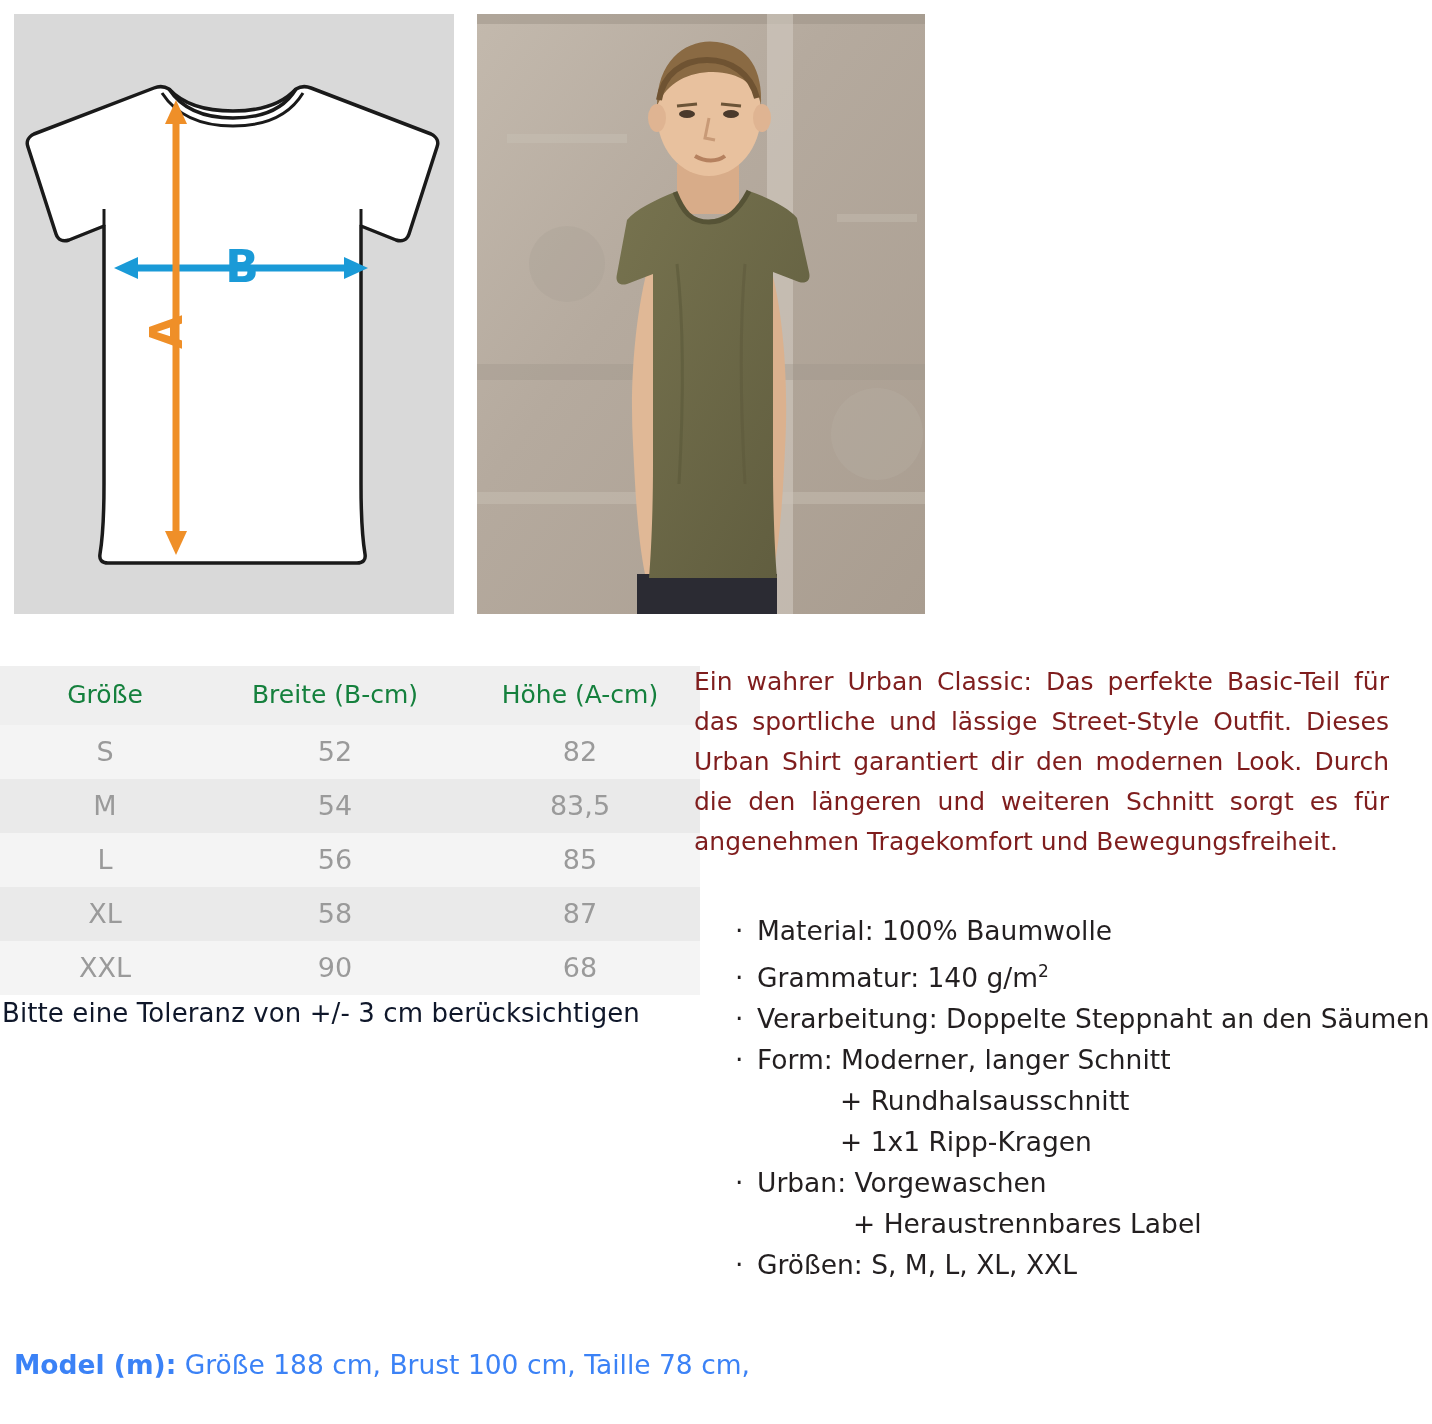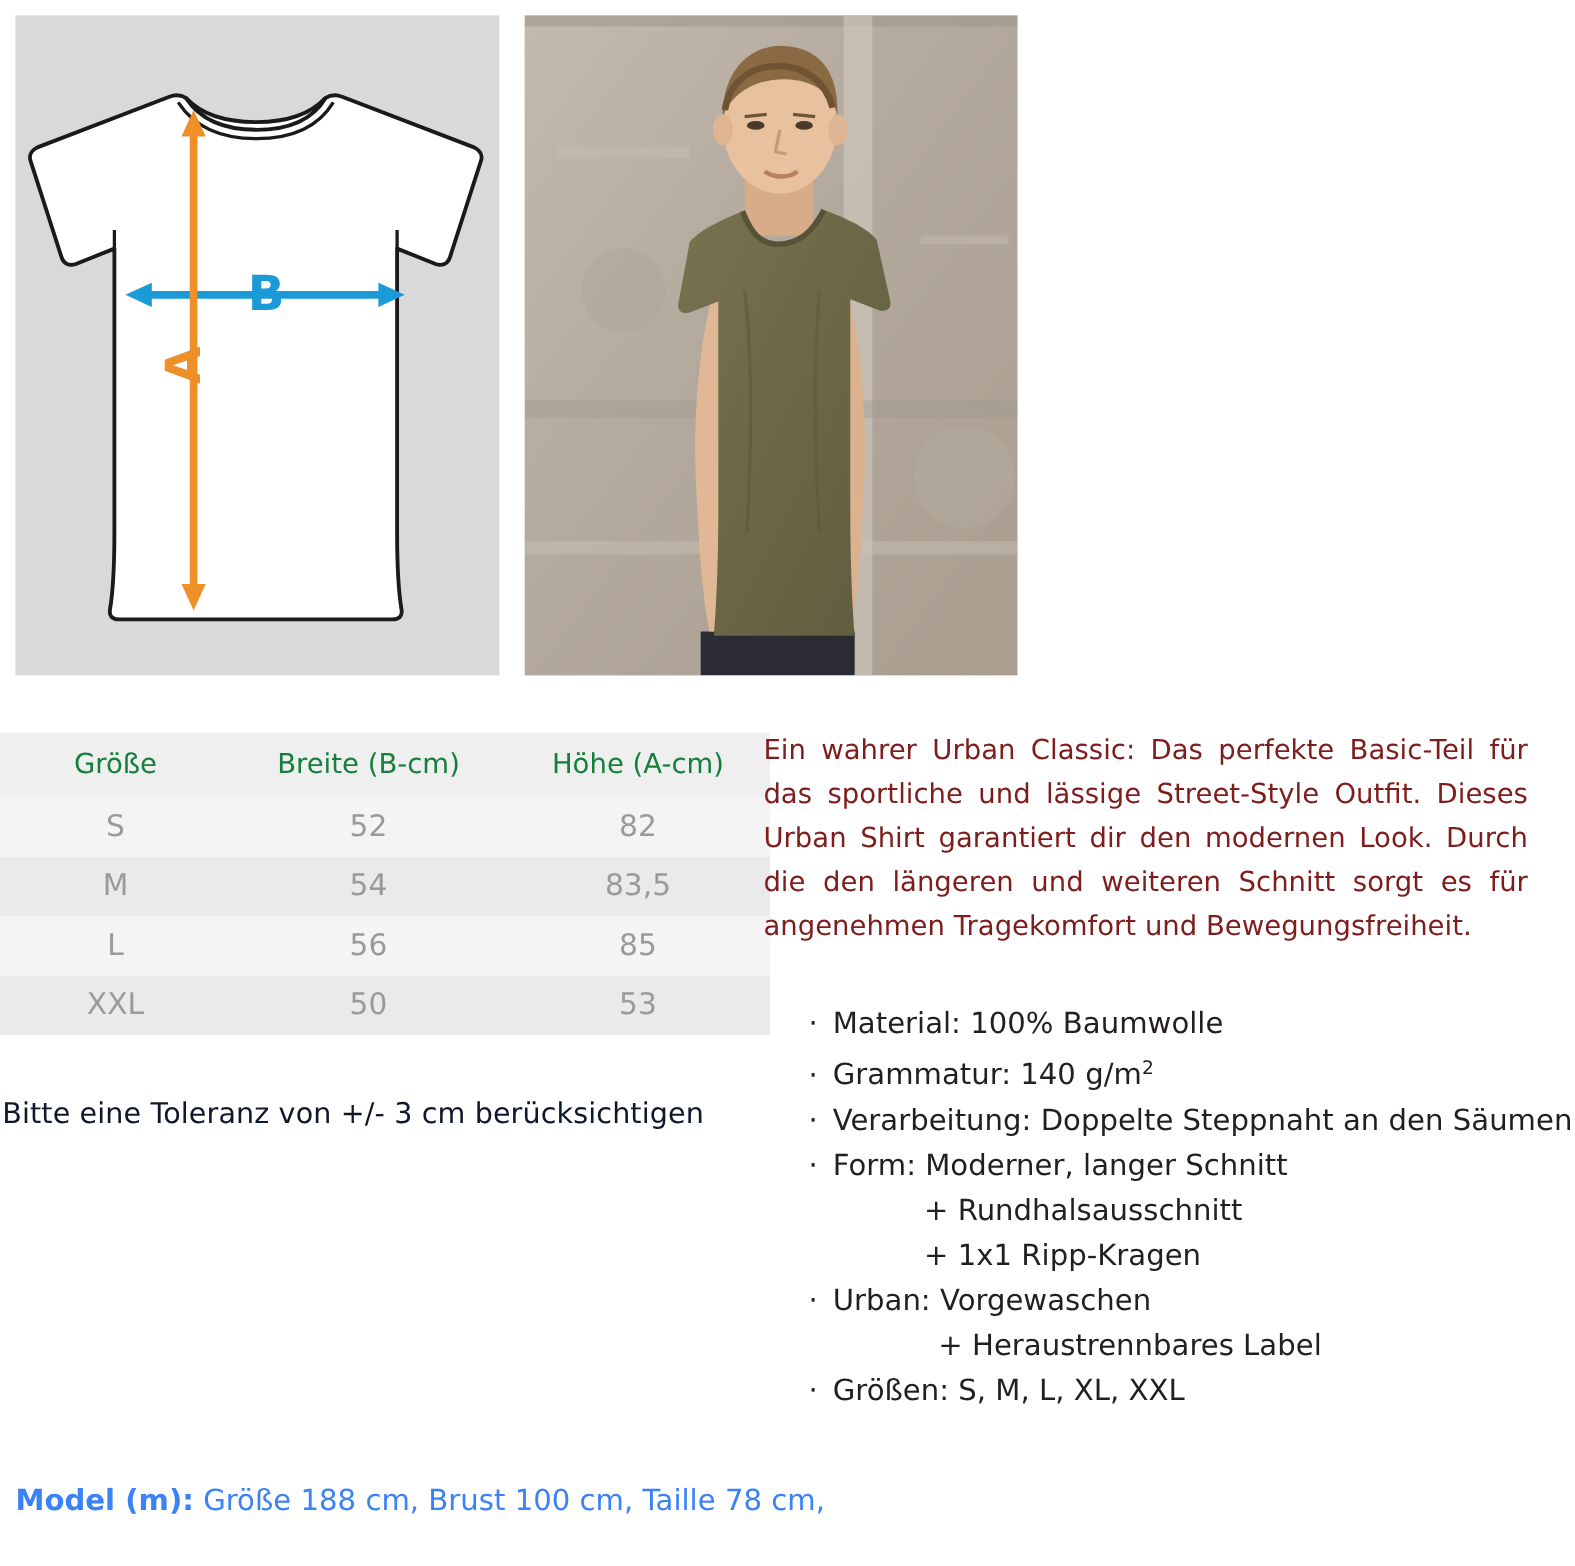--- a/index.html
+++ b/index.html
@@ -263,23 +263,28 @@
       <td>M</td>
       <td>54</td>
       <td>83,5</td>
     </tr>
     <tr>
       <td>L</td>
       <td>56</td>
       <td>85</td>
     </tr>
     <tr>
+      <td>XL</td>
+      <td>58</td>
+      <td>87</td>
+    </tr>
+    <tr>
       <td>XXL</td>
-      <td>50</td>
-      <td>53</td>
+      <td>90</td>
+      <td>68</td>
     </tr>
   </tbody>
 </table>
 
 <div class="tolerance-note">Bitte eine Toleranz von +/- 3 cm berücksichtigen</div>
 
 <div class="description">
   <p class="desc-para">Ein wahrer Urban Classic: Das perfekte Basic-Teil für das sportliche und lässige Street-Style Outfit. Dieses Urban Shirt garantiert dir den modernen Look. Durch die den längeren und weiteren Schnitt sorgt es für angenehmen Tragekomfort und Bewegungsfreiheit.</p>
 </div>
 

